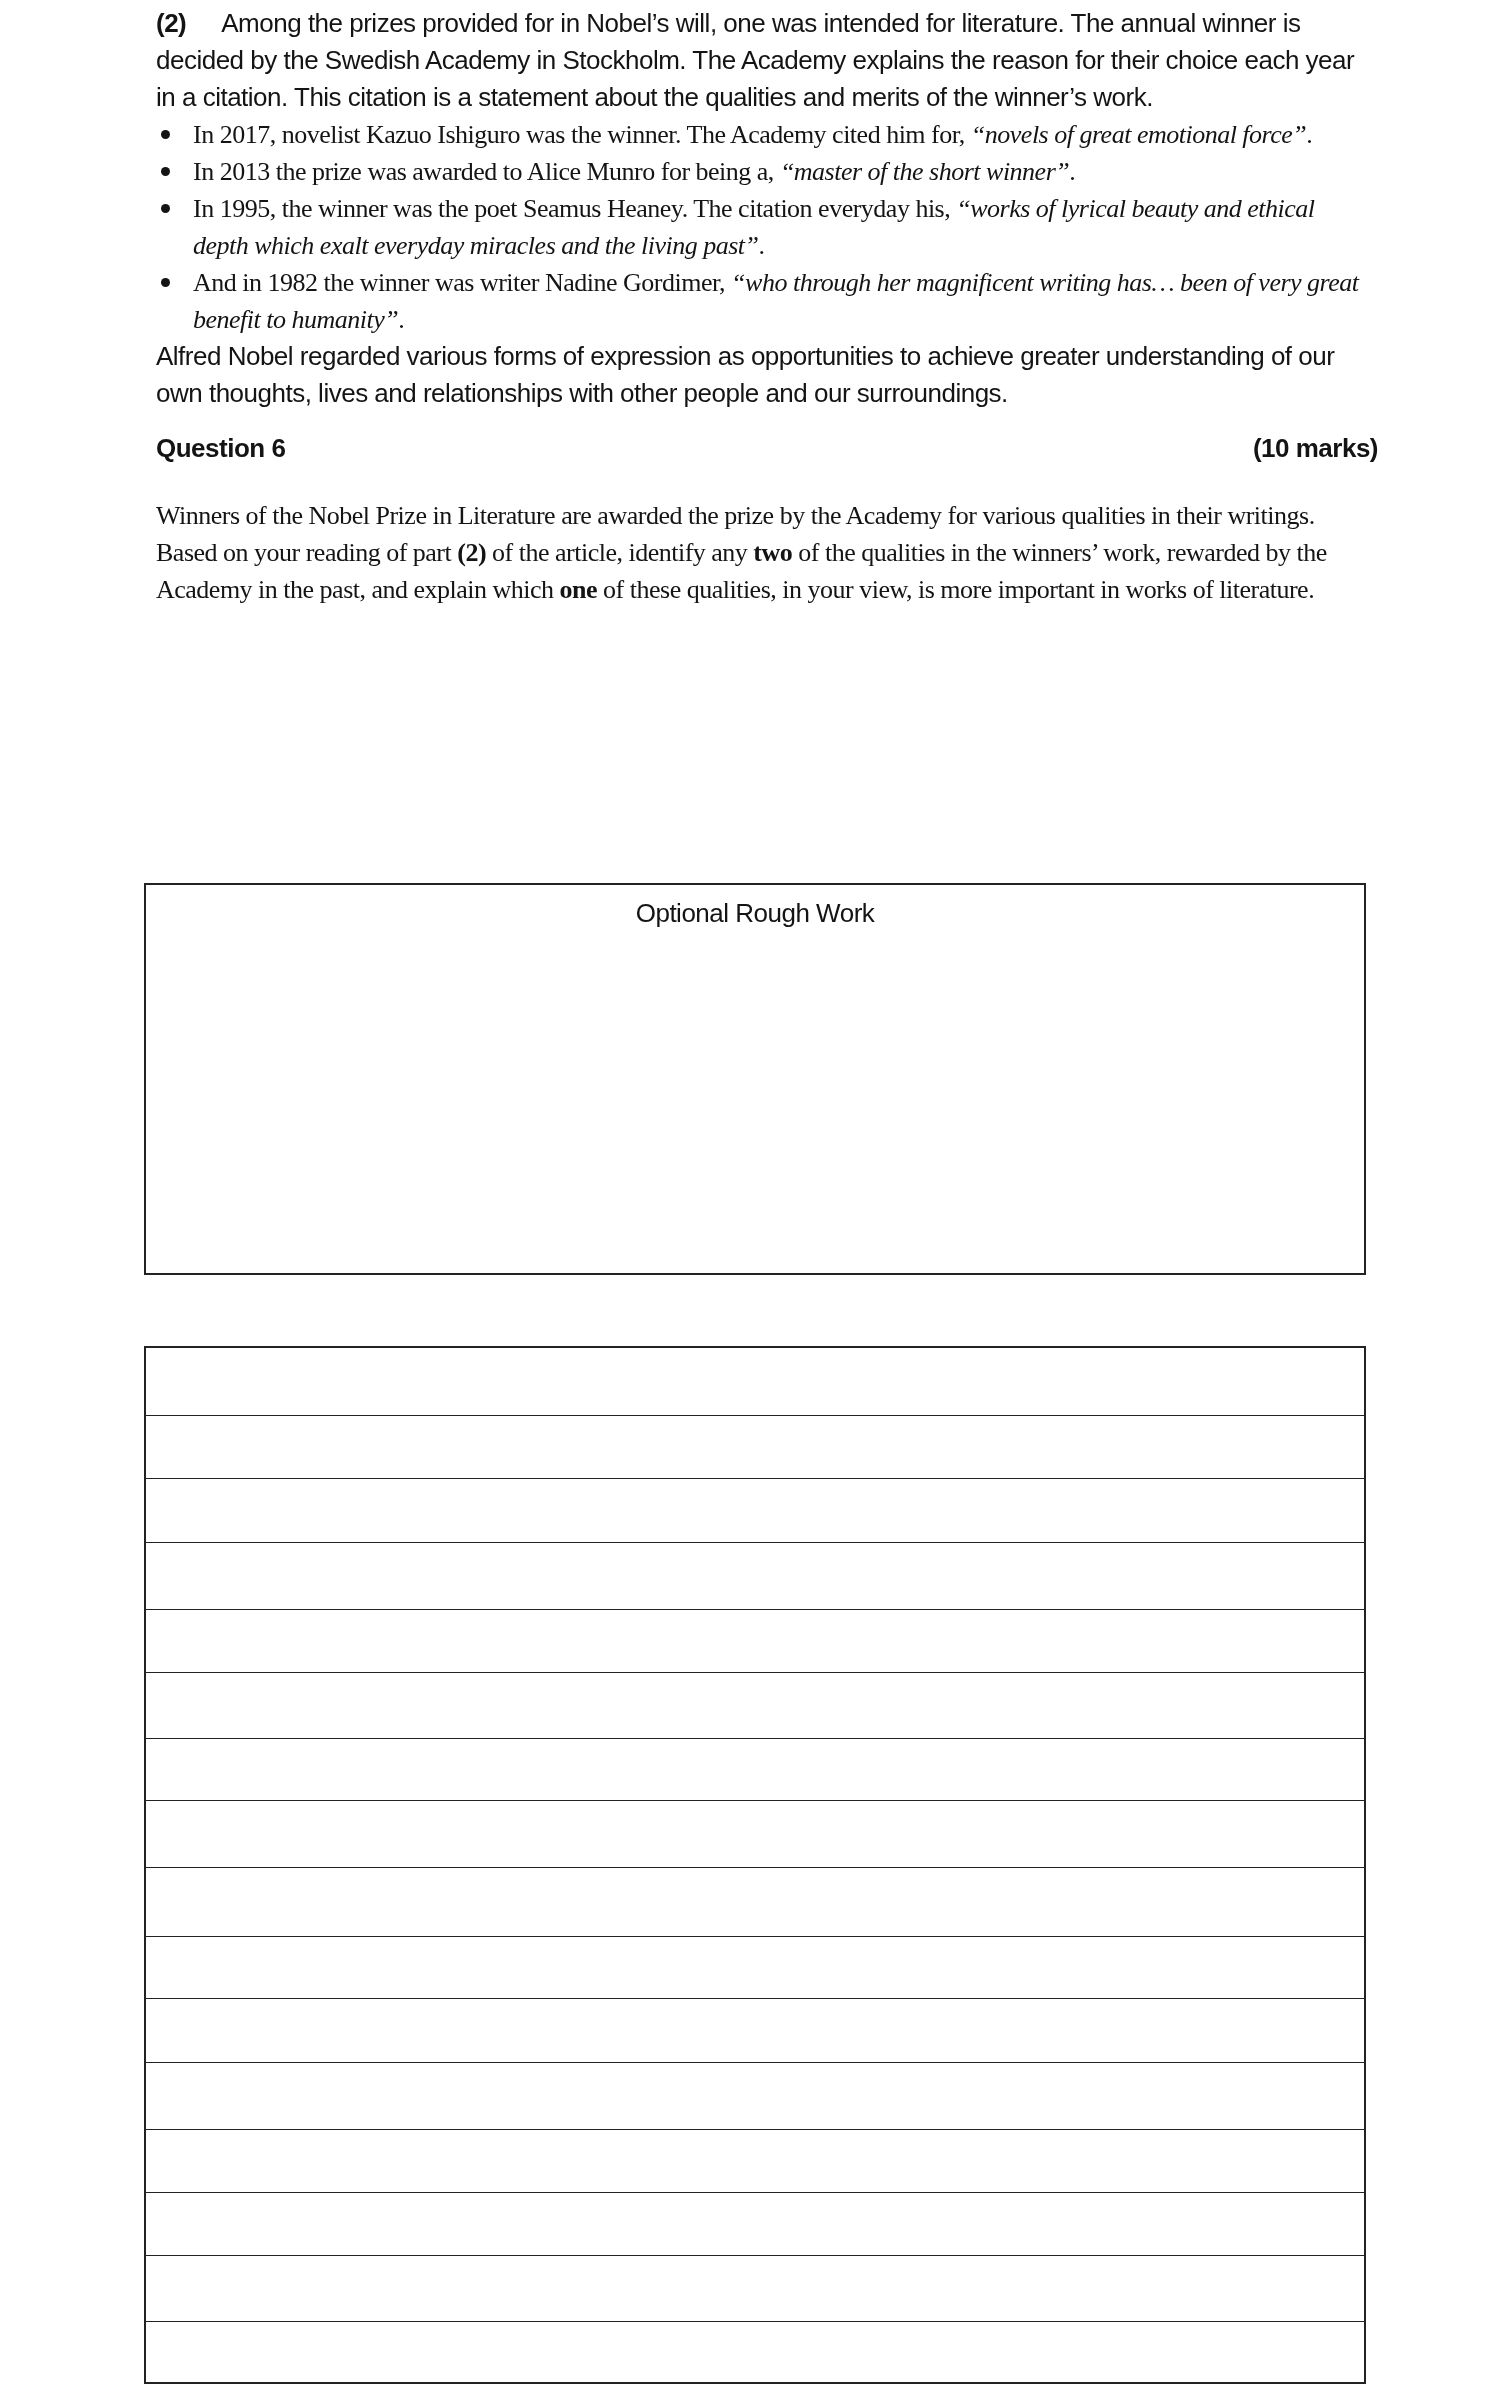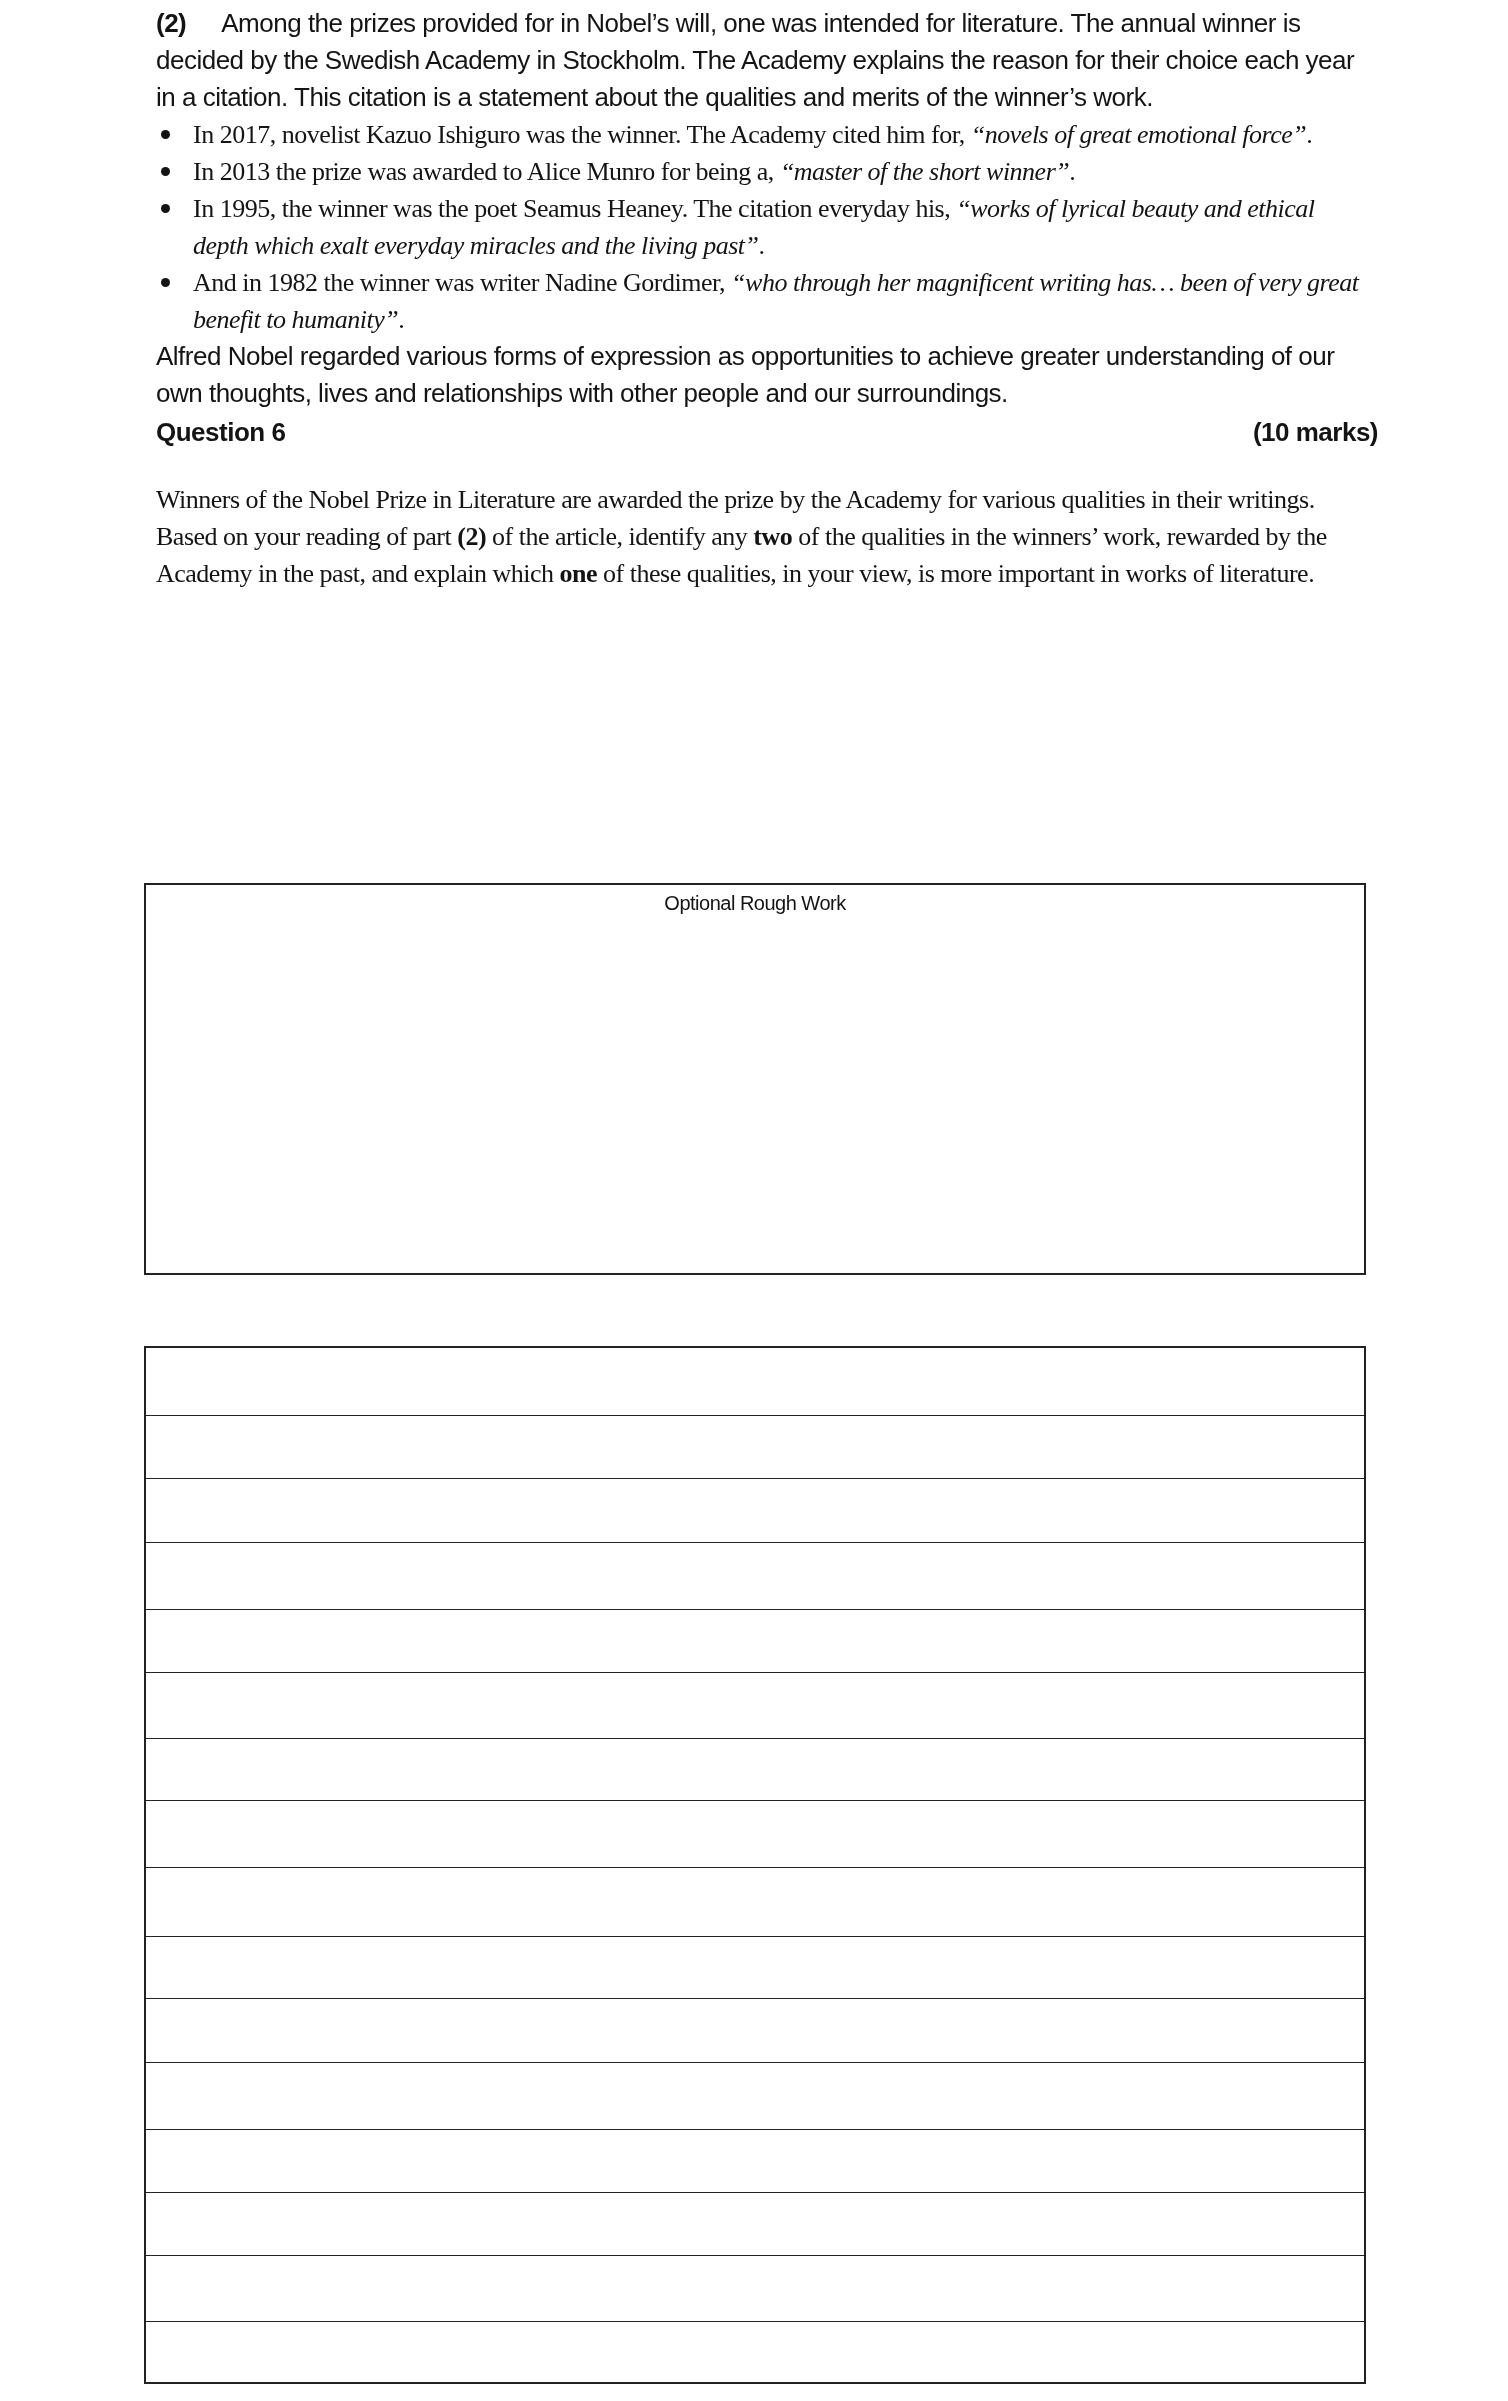--- a/index.html
+++ b/index.html
@@ -8,27 +8,27 @@
     font-family: "Liberation Sans", sans-serif; color: #141414;
   }
   .page { position: absolute; left: 156px; top: 0; width: 1222px; }
   .para { font-size: 26px; line-height: 37px; margin: 0; letter-spacing: -0.5px; }
   .para.first { padding-top: 5px; }
   .lbl { font-weight: bold; margin-right: 35px; }
   ul.bullets { list-style: none; margin: 0; padding: 0; font-family: Liberation Serif, serif; }
   ul.bullets li { position: relative; padding-left: 37px; font-size: 26px; line-height: 37px; letter-spacing: -0.5px; padding-right: 16.6px; }
   ul.bullets li .dot { position: absolute; left: 5px; top: 14px; width: 9px; height: 9px; border-radius: 50%; background: #141414; }
   .quote { font-style: italic; }
-  .q-head { display: flex; justify-content: space-between; font-weight: bold; font-size: 26px; line-height: 37px; margin-top: 2px; letter-spacing: -0.5px; }
+  .q-head { display: flex; justify-content: space-between; font-weight: bold; font-size: 26px; line-height: 37px; margin-top: 18px; letter-spacing: -0.5px; }
   .q-text { margin-top: 30px; font-family: Liberation Serif, serif; }
   .rough {
     position: absolute; left: 144px; top: 883px; width: 1218px; height: 388px;
     border: 2.5px solid #222; 
   }
-  .rough .rough-label { text-align: center; font-size: 20px; margin-top: 7px; letter-spacing: -0.5px; }
+  .rough .rough-label { text-align: center; font-size: 26px; margin-top: 13px; letter-spacing: -0.5px; }
   .answer {
     position: absolute; left: 144px; top: 1346px; width: 1218px; height: 1034px;
     border: 2.5px solid #222;
   }
   .answer .line { position: absolute; left: 0; right: 0; height: 0; border-top: 1.7px solid #222; }
 </style>
 </head>
 <body>
 
 <div class="page">

